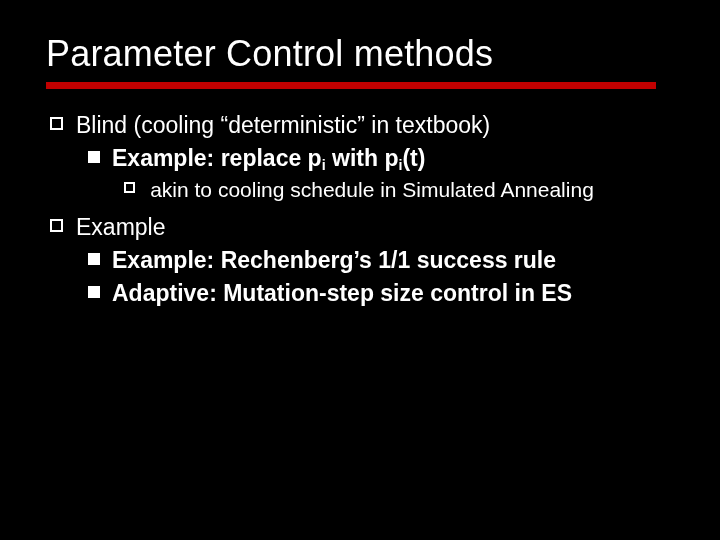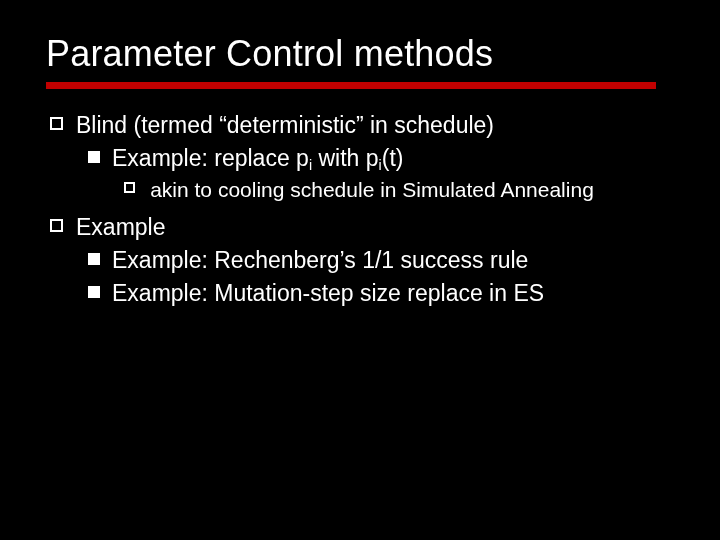--- a/index.html
+++ b/index.html
@@ -36,20 +36,21 @@
   }
   .lvl1{
     margin:0 0 4px 0;
     padding-left:30px;
     position:relative;
   }
   .lvl2{
     margin:2px 0 4px 0;
     padding-left:66px;
     position:relative;
+    font-weight:bold;
   }
   .lvl3{
     margin:2px 0 10px 0;
     padding-left:100px;
     position:relative;
     font-size:21px;
     text-align:center;
   }
   
   .b-hollow::before{
@@ -83,38 +84,38 @@
 <body>
 
 <div class="slide">
 
   <h1 class="title">Parameter Control methods</h1>
   <div class="rule"></div>
 
   <div class="content">
 
     <div class="lvl1 b-hollow">
-      <span>Blind (termed “deterministic” in schedule)</span>
+      <span>Blind (cooling “deterministic” in textbook)</span>
     </div>
 
     <div class="lvl2 b-solid">
       <span>Example: replace p</span><sub>i</sub><span> with p</span><sub>i</sub><span>(t)</span>
     </div>
 
     <div class="lvl3 b-hollow">
       <span>akin to cooling schedule in Simulated Annealing</span>
     </div>
 
     <div class="lvl1 b-hollow">
       <span>Example</span>
     </div>
 
     <div class="lvl2 b-solid">
       <span>Example: Rechenberg’s 1/1 success rule</span>
     </div>
 
 
     <div class="lvl2 b-solid">
-      <span>Example: Mutation-step size replace in ES</span>
+      <span>Adaptive: Mutation-step size control in ES</span>
     </div>
 
   </div>
 </div>
 
 </body></html>

